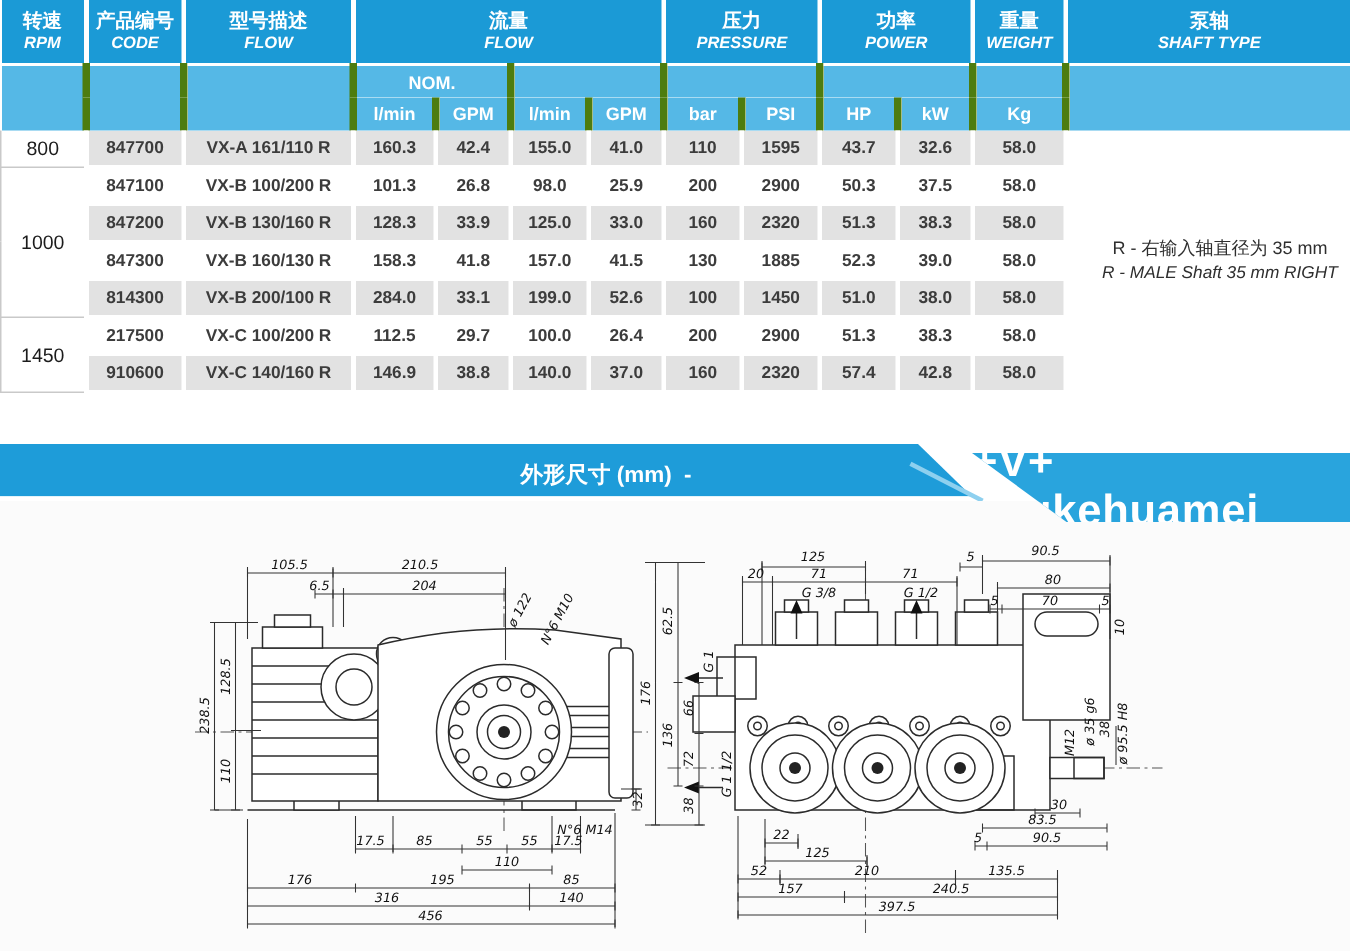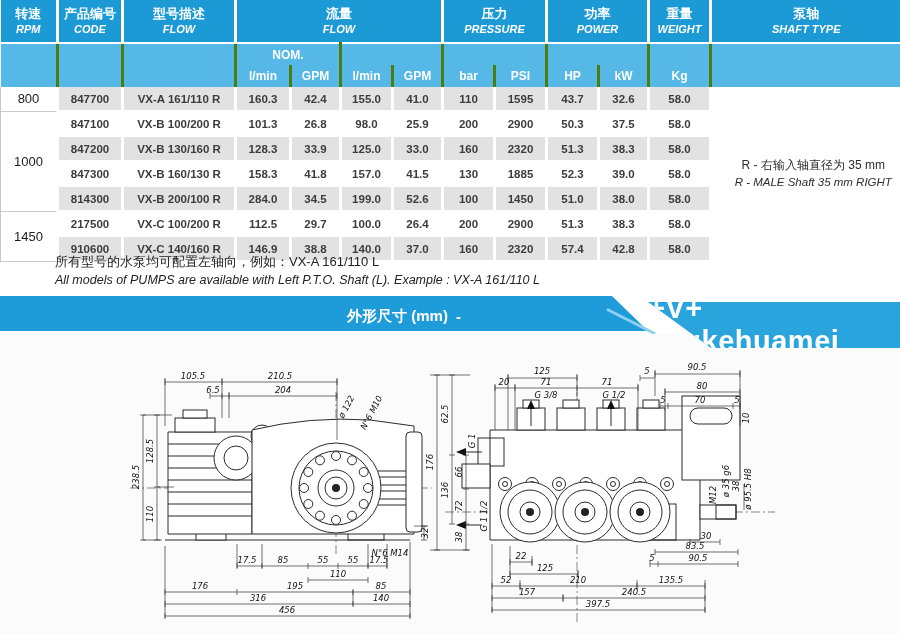--- a/index.html
+++ b/index.html
@@ -8,21 +8,21 @@
 
   
   .table-wrap{position:absolute;left:0;top:0;width:900px;}
   table{border-collapse:collapse;table-layout:fixed;width:900px;}
   td,th{padding:0;margin:0;overflow:hidden;white-space:nowrap;}
   thead th{background:#1b9ad6;color:#fff;text-align:center;vertical-align:middle;
            height:42px;border-right:3px solid #fff;border-bottom:2px solid #fff;}
   thead th:last-child{border-right:none;}
   th .zh{display:block;font-size:13px;font-weight:bold;line-height:16px;}
   th .en{display:block;font-size:11px;font-weight:bold;font-style:italic;line-height:14px;}
-  .sub{background:#55b8e6;color:#fff;text-align:center;border-right:3px solid #4d7c0f;}
+  .sub{background:#55b8e6;color:#fff;text-align:center;border-right:5px solid #4d7c0f;}
   tr.subrow1 td{height:21px;}
   tr.subrow2 td{height:22px;font-size:12px;font-weight:bold;}
   .nom-cell{font-size:12px;font-weight:bold;}
   .sub.nosep{border-right:none;}
   tbody td{height:23px;text-align:center;font-size:11.5px;font-weight:bold;color:#3c3c3c;
            border-right:3px solid #fff;border-bottom:2px solid #fff;}
   tbody tr.row-gray td{background:#e2e2e2;}
   tbody tr.row-white td{background:#ffffff;}
   tbody td.rpm-cell{background:#fff !important;font-weight:normal;font-size:13px;color:#1c1c1c;
                     border-left:1px solid #c9c9c9;border-bottom:1px solid #c9c9c9;border-right:3px solid #fff;}
@@ -197,21 +197,21 @@
             <td>130</td>
             <td>1885</td>
             <td>52.3</td>
             <td>39.0</td>
             <td>58.0</td>
           </tr>
           <tr class="row-gray">
             <td>814300</td>
             <td>VX-B 200/100 R</td>
             <td>284.0</td>
-            <td>34.5</td>
+            <td>33.1</td>
             <td>199.0</td>
             <td>52.6</td>
             <td>100</td>
             <td>1450</td>
             <td>51.0</td>
             <td>38.0</td>
             <td>58.0</td>
           </tr>
           <tr class="row-white">
             <td class="rpm-cell group-border" rowspan="2">1450</td>
@@ -237,24 +237,20 @@
             <td>160</td>
             <td>2320</td>
             <td>57.4</td>
             <td>42.8</td>
             <td>58.0</td>
           </tr>
         </tbody>
     </table>
   </div>
 
-  <div class="footnote">
-    <div class="f-zh">所有型号的水泵均可配置左轴向，例如：VX-A 161/110 L</div>
-    <div class="f-en">All models of PUMPS are available with Left P.T.O. Shaft (L). Example : VX-A 161/110 L</div>
-  </div>
 
   <div class="banner"></div>
   <div class="banner-text" style="top:296px;z-index:2;">
     <span class="b-zh">外形尺寸 (mm)</span>
     <span class="b-sep">-</span>
   </div>
   <div class="sliver"></div>
   <div class="watermark">
     <span>+V+ jingkehuamei</span>
   </div>

